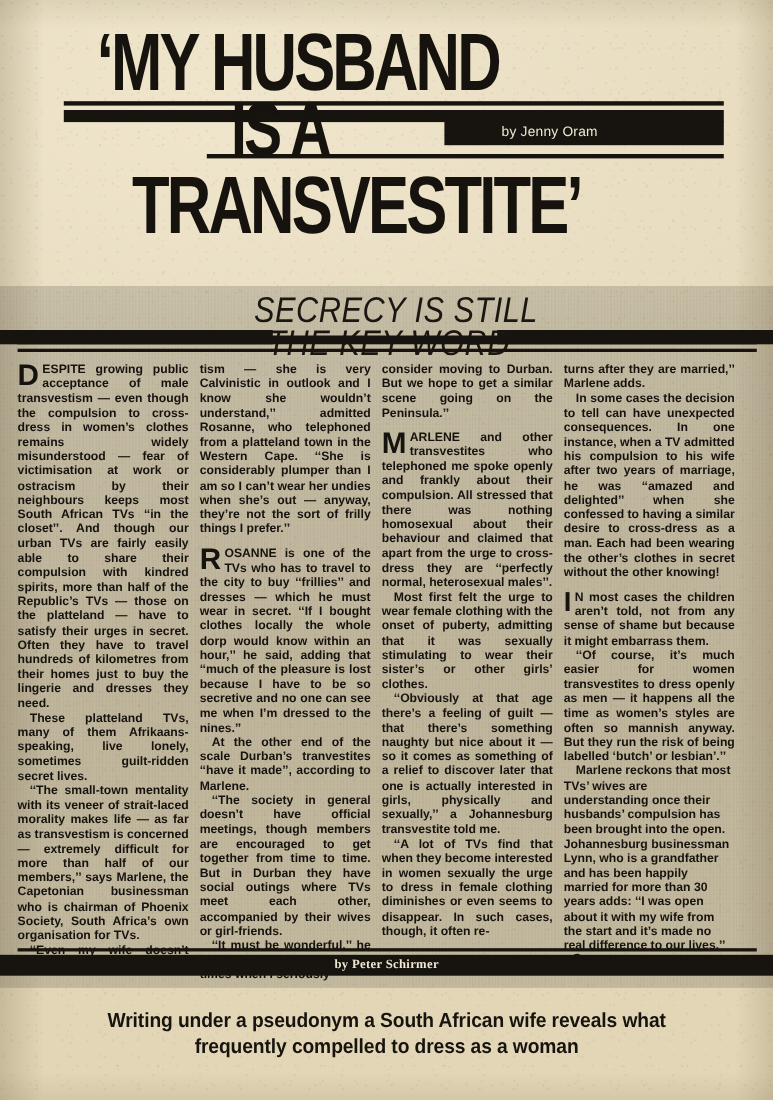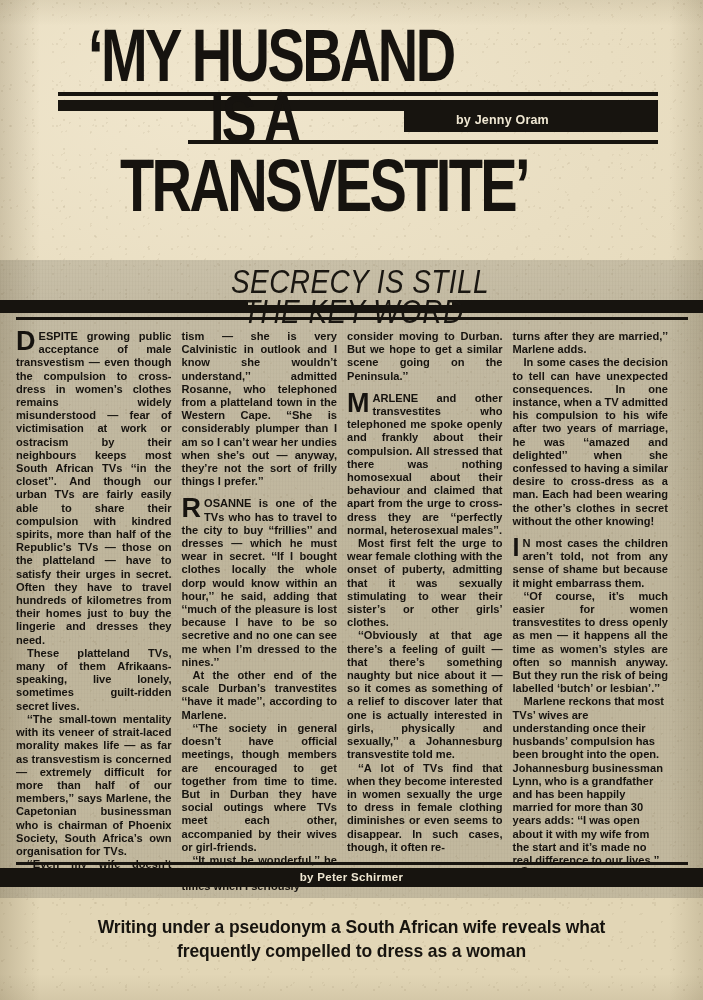--- a/index.html
+++ b/index.html
@@ -112,21 +112,21 @@
     position: absolute;
     left: 404px; top: 110px;
     width: 254px; height: 22px;
     background: #17140f;
   }
   .byline-bar span {
     position: absolute;
     left: 52px; top: 3px;
     color: #efe7d2;
     font-size: 12.5px;
-    font-weight: 700;
+    font-weight: 400;
     letter-spacing: .2px;
   }
 
   
   .deck {
     position: absolute;
     left: 0; top: 258px;
     width: 703px;
     height: 70px;
   }
@@ -226,20 +226,21 @@
     position: absolute;
     left: 16px; top: 862px;
     width: 672px; height: 3px;
     background: #17140f;
   }
   .foot-bar {
     position: absolute;
     left: 0px; top: 868px;
     width: 703px; height: 19px;
     background: #17140f;
+    font-family: Liberation Serif, serif;
   }
   .foot-bar span {
     display: block;
     text-align: center;
     color: #efe7d2;
     font-size: 11.5px;
     font-weight: 700;
     line-height: 19px;
     letter-spacing: .3px;
   }

